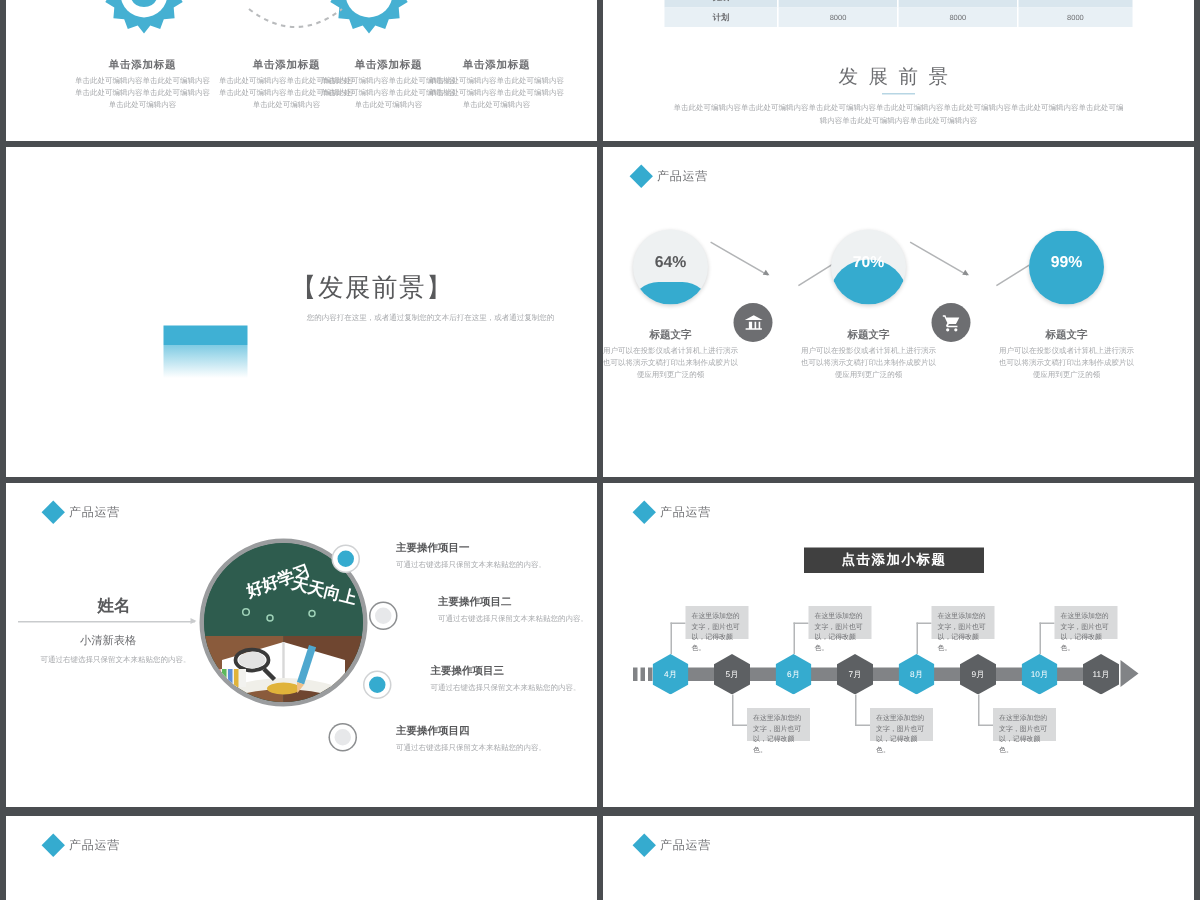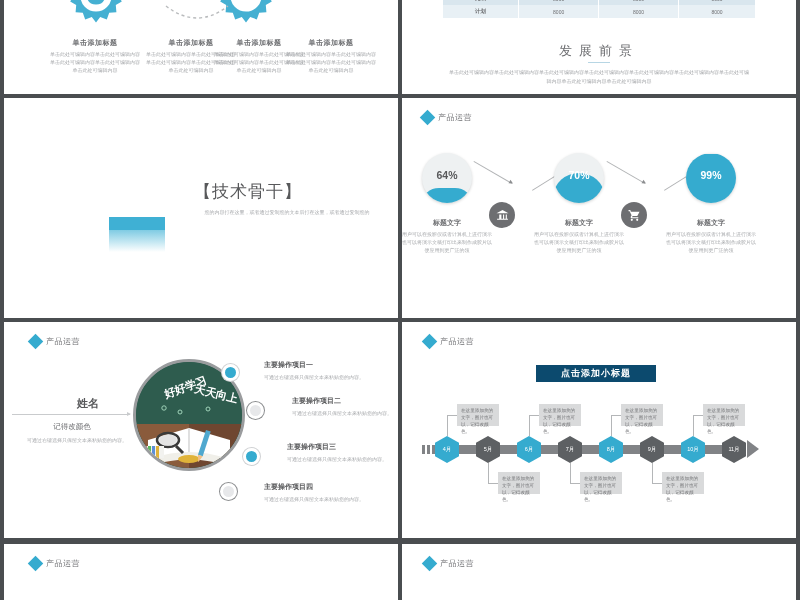--- a/index.html
+++ b/index.html
@@ -70,21 +70,21 @@
   .p5-role{position:absolute;width:120px;text-align:center;font-size:7.5px;color:#6d6e71;}
   .p5-desc{position:absolute;width:120px;text-align:center;font-size:5px;line-height:1.7;color:#a7a9ac;}
   .photo{position:absolute;width:106px;height:106px;border-radius:50%;overflow:hidden;border:3px solid #9a9c9e;background:#2f5c4f;}
   .node{position:absolute;width:11px;height:11px;border-radius:50%;border:3px solid #fff;box-shadow:0 0 0 1px #d0d2d4;}
   .node.blue{background:#35abcf;}
   .node.gray{background:#e7e8ea;border-color:#fff;box-shadow:0 0 0 1px #8c8e90;}
   .it-title{position:absolute;font-size:7px;font-weight:bold;color:#58595b;white-space:nowrap;}
   .it-body{position:absolute;font-size:5px;line-height:1.7;color:#a7a9ac;width:100px;}
 
   
-  .banner{position:absolute;background:#0c4a6e;color:#fff;display:flex;align-items:center;justify-content:center;
+  .banner{position:absolute;background:#404040;color:#fff;display:flex;align-items:center;justify-content:center;
           font-size:9px;font-weight:bold;letter-spacing:1px;}
   .rail{position:absolute;height:9px;background:#818386;}
   .rail-arrow{position:absolute;width:0;height:0;border-left:12px solid #818386;
               border-top:9px solid transparent;border-bottom:9px solid transparent;}
   .dashmark{position:absolute;width:3px;background:#818386;}
   .hex{position:absolute;width:24px;height:27px;display:flex;align-items:center;justify-content:center;
        color:#fff;font-size:5.5px;
        clip-path:polygon(50% 0%,100% 25%,100% 75%,50% 100%,0% 75%,0% 25%);}
   .hex.blue{background:#35abcf;}
   .hex.gray{background:#5d6063;}
@@ -165,21 +165,21 @@
     </tbody>
       </table>
     <div class="t2-title" style="top:42px;">发展前景</div>
     <div class="t2-rule" style="top:62px;"></div>
     <div class="t2-sub" style="top:68px;left:50%;width:300px;margin-left:-150px;">单击此处可编辑内容单击此处可编辑内容单击此处可编辑内容单击此处可编辑内容单击此处可编辑内容单击此处可编辑内容单击此处可编辑内容单击此处可编辑内容单击此处可编辑内容</div>
   </div>
 
   <div class="slide" style="left:4px;top:98px;width:394px;height:220px;">
     <div class="s3-bar" style="left:105px;top:119px;width:56px;height:13px;"></div>
     <div class="s3-fade" style="left:105px;top:132px;width:56px;height:22px;"></div>
-    <div class="s3-title" style="left:190px;top:82px;">【技术骨干】</div>
+    <div class="s3-title" style="left:190px;top:82px;">【发展前景】</div>
     <div class="s3-sub" style="left:188px;top:110px;">您的内容打在这里，或者通过复制您的文本后打在这里，或者通过复制您的</div>
   </div>
 
   <div class="slide" style="left:402px;top:98px;width:394px;height:220px;">
     <div class="hdr" style="left:20px;top:14px;">
       <span class="diamond"></span>
       <span class="hdr-label">产品运营</span>
     </div>
 
     <div class="conn" style="left:72px;top:63px;width:44px;transform:rotate(30deg);"></div>
@@ -221,22 +221,22 @@
     <div class="p-body" style="left:263px;top:132px;">用户可以在投影仪或者计算机上进行演示也可以将演示文稿打印出来制作成胶片以便应用到更广泛的领</div>
   </div>
 
   <div class="slide" style="left:4px;top:322px;width:394px;height:216px;">
     <div class="hdr" style="left:26px;top:14px;">
       <span class="diamond"></span>
       <span class="hdr-label">产品运营</span>
     </div>
 
     <div class="p5-line" style="left:8px;top:92px;width:118px;"></div>
-    <div class="p5-name" style="left:24px;top:74px;">姓名</div>
-    <div class="p5-role" style="left:8px;top:100px;">记得改颜色</div>
+    <div class="p5-name" style="left:12px;top:74px;">姓名</div>
+    <div class="p5-role" style="left:8px;top:100px;">小清新表格</div>
     <div class="p5-desc" style="left:13px;top:114px;">可通过右键选择只保留文本来粘贴您的内容。</div>
 
     <div class="photo" style="left:129px;top:37px;">
       <svg width="106" height="106" viewBox="0 0 106 106">
         <circle cx="53" cy="53" r="53" fill="#2e5c4e"></circle>
         <rect x="0" y="62" width="53" height="44" fill="#8a5b3c"></rect>
         <rect x="53" y="62" width="53" height="44" fill="#6f4630"></rect>
         <path d="M12 78 L53 66 L94 78 L94 96 L12 96 Z" fill="#ffffff"></path>
         <path d="M53 66 L53 96" stroke="#d8d8d8" stroke-width="1.6"></path>
         <path d="M16 96 Q53 84 90 96 L90 103 Q53 92 16 103 Z" fill="#f0efe9"></path>

